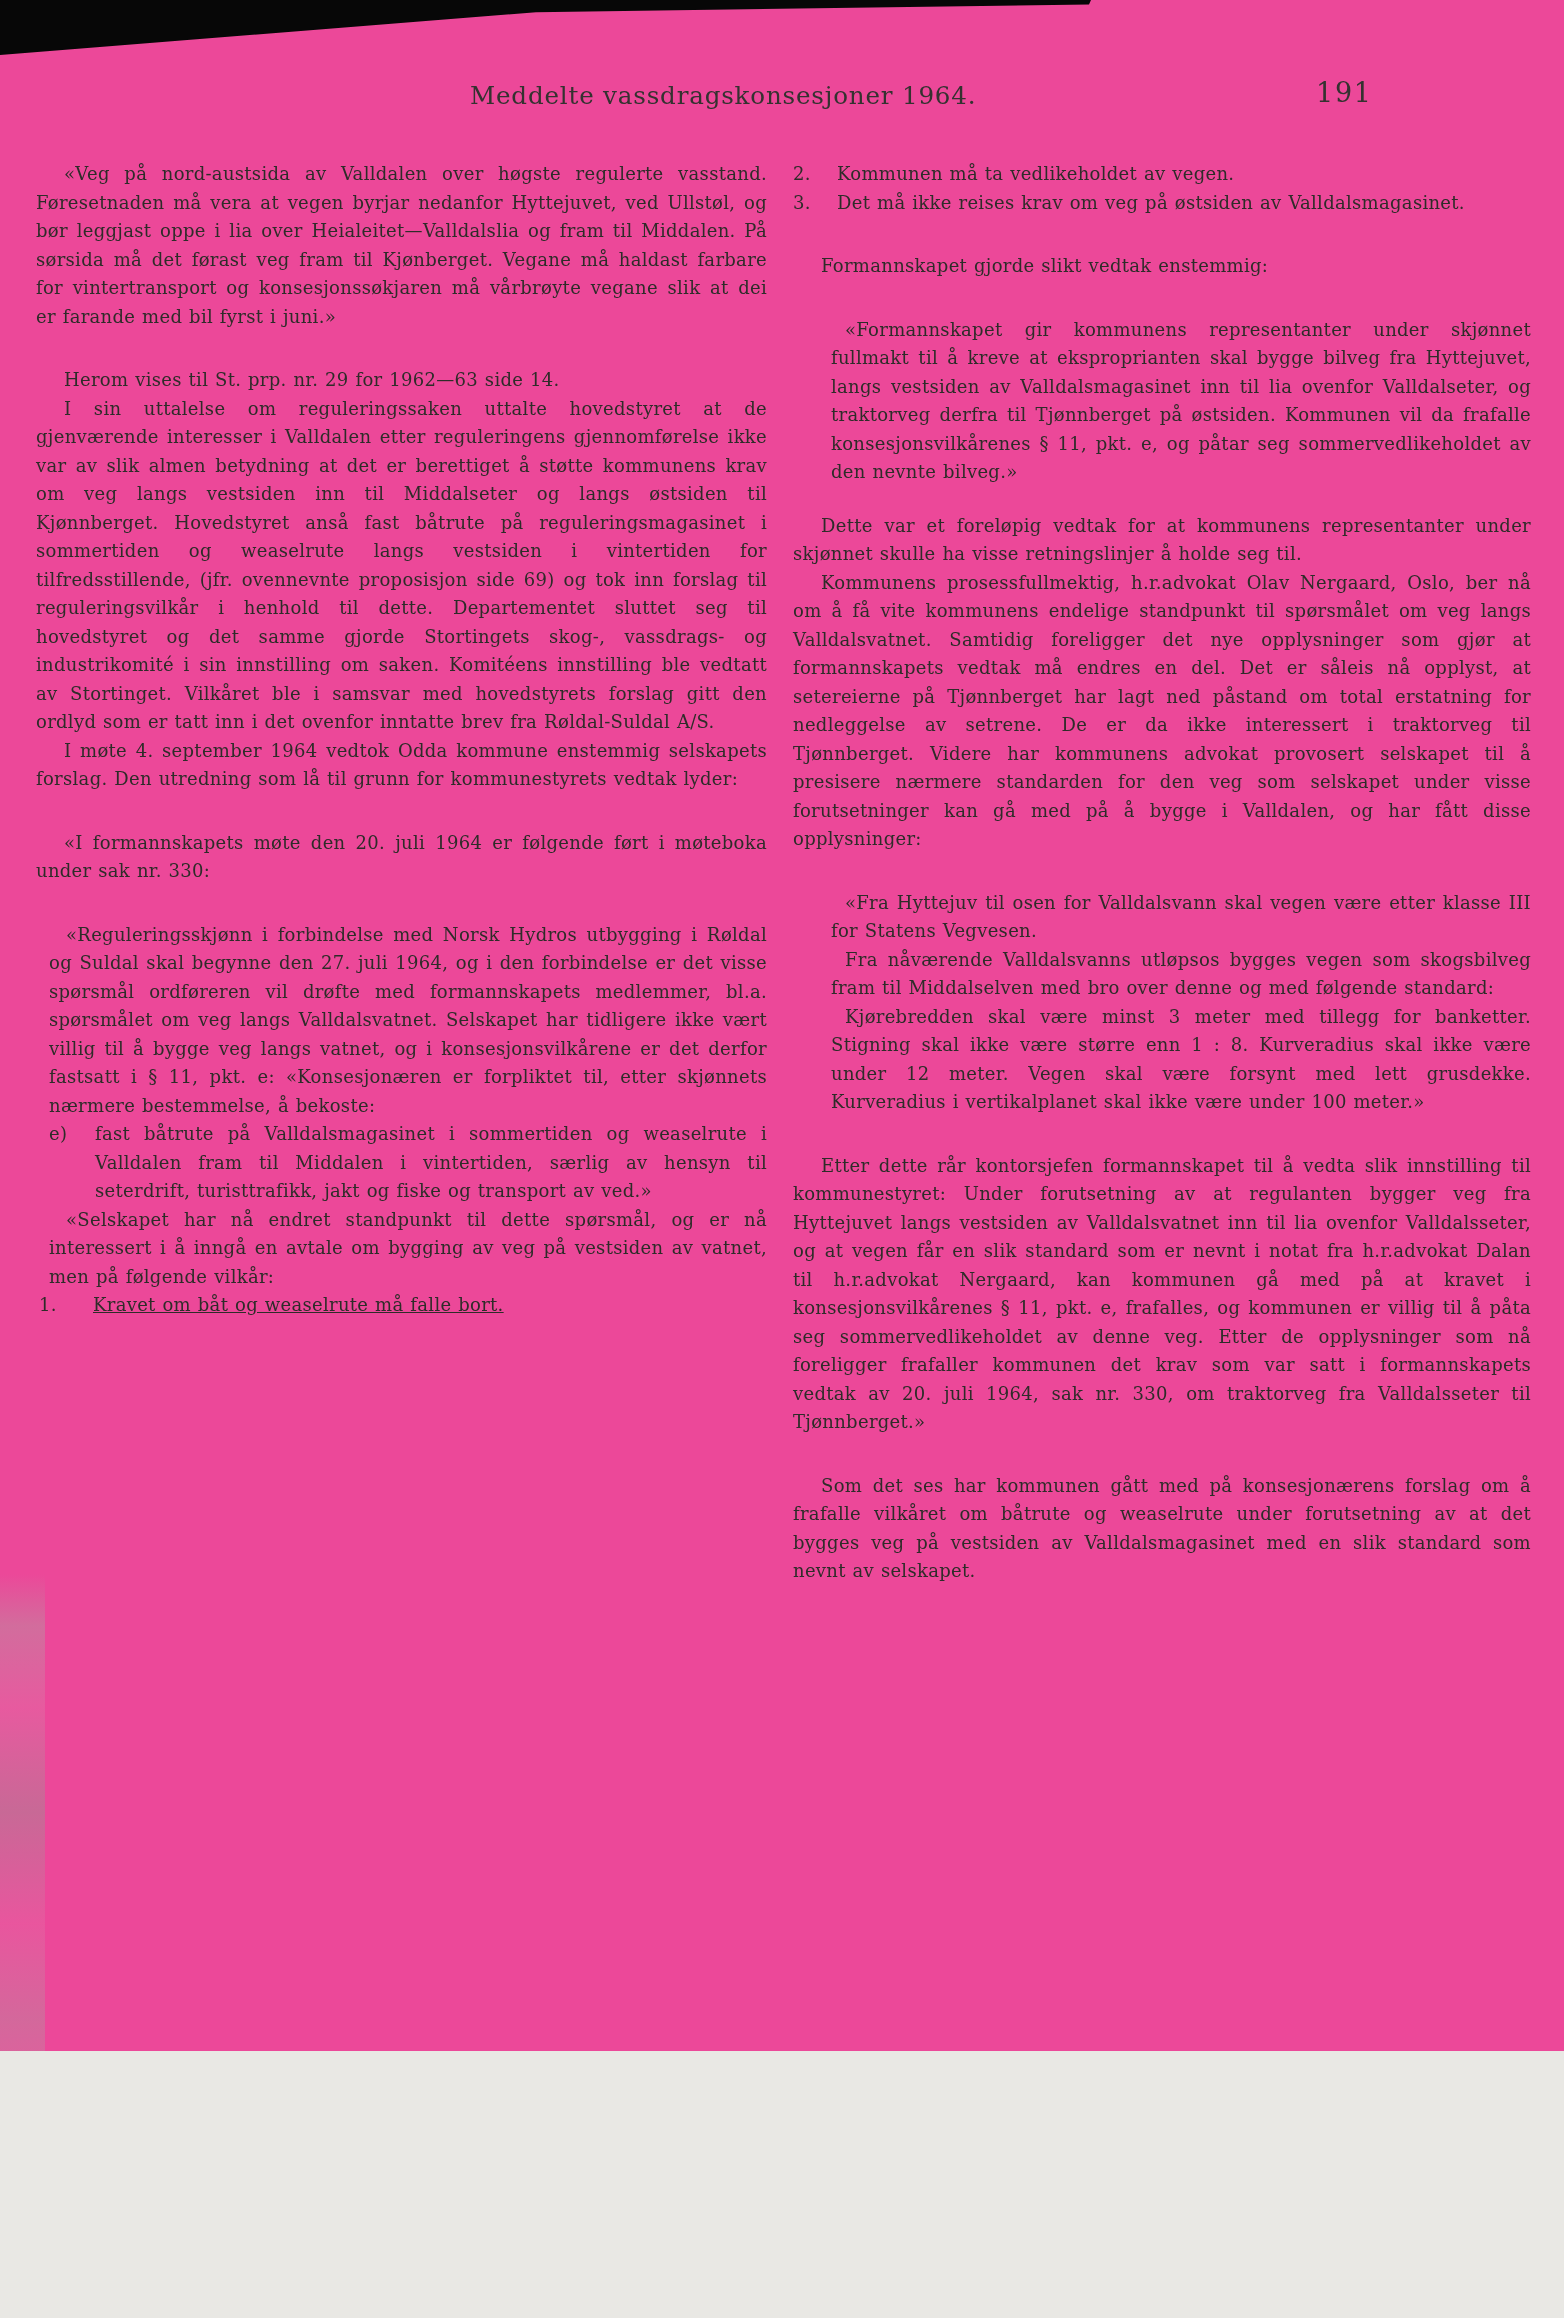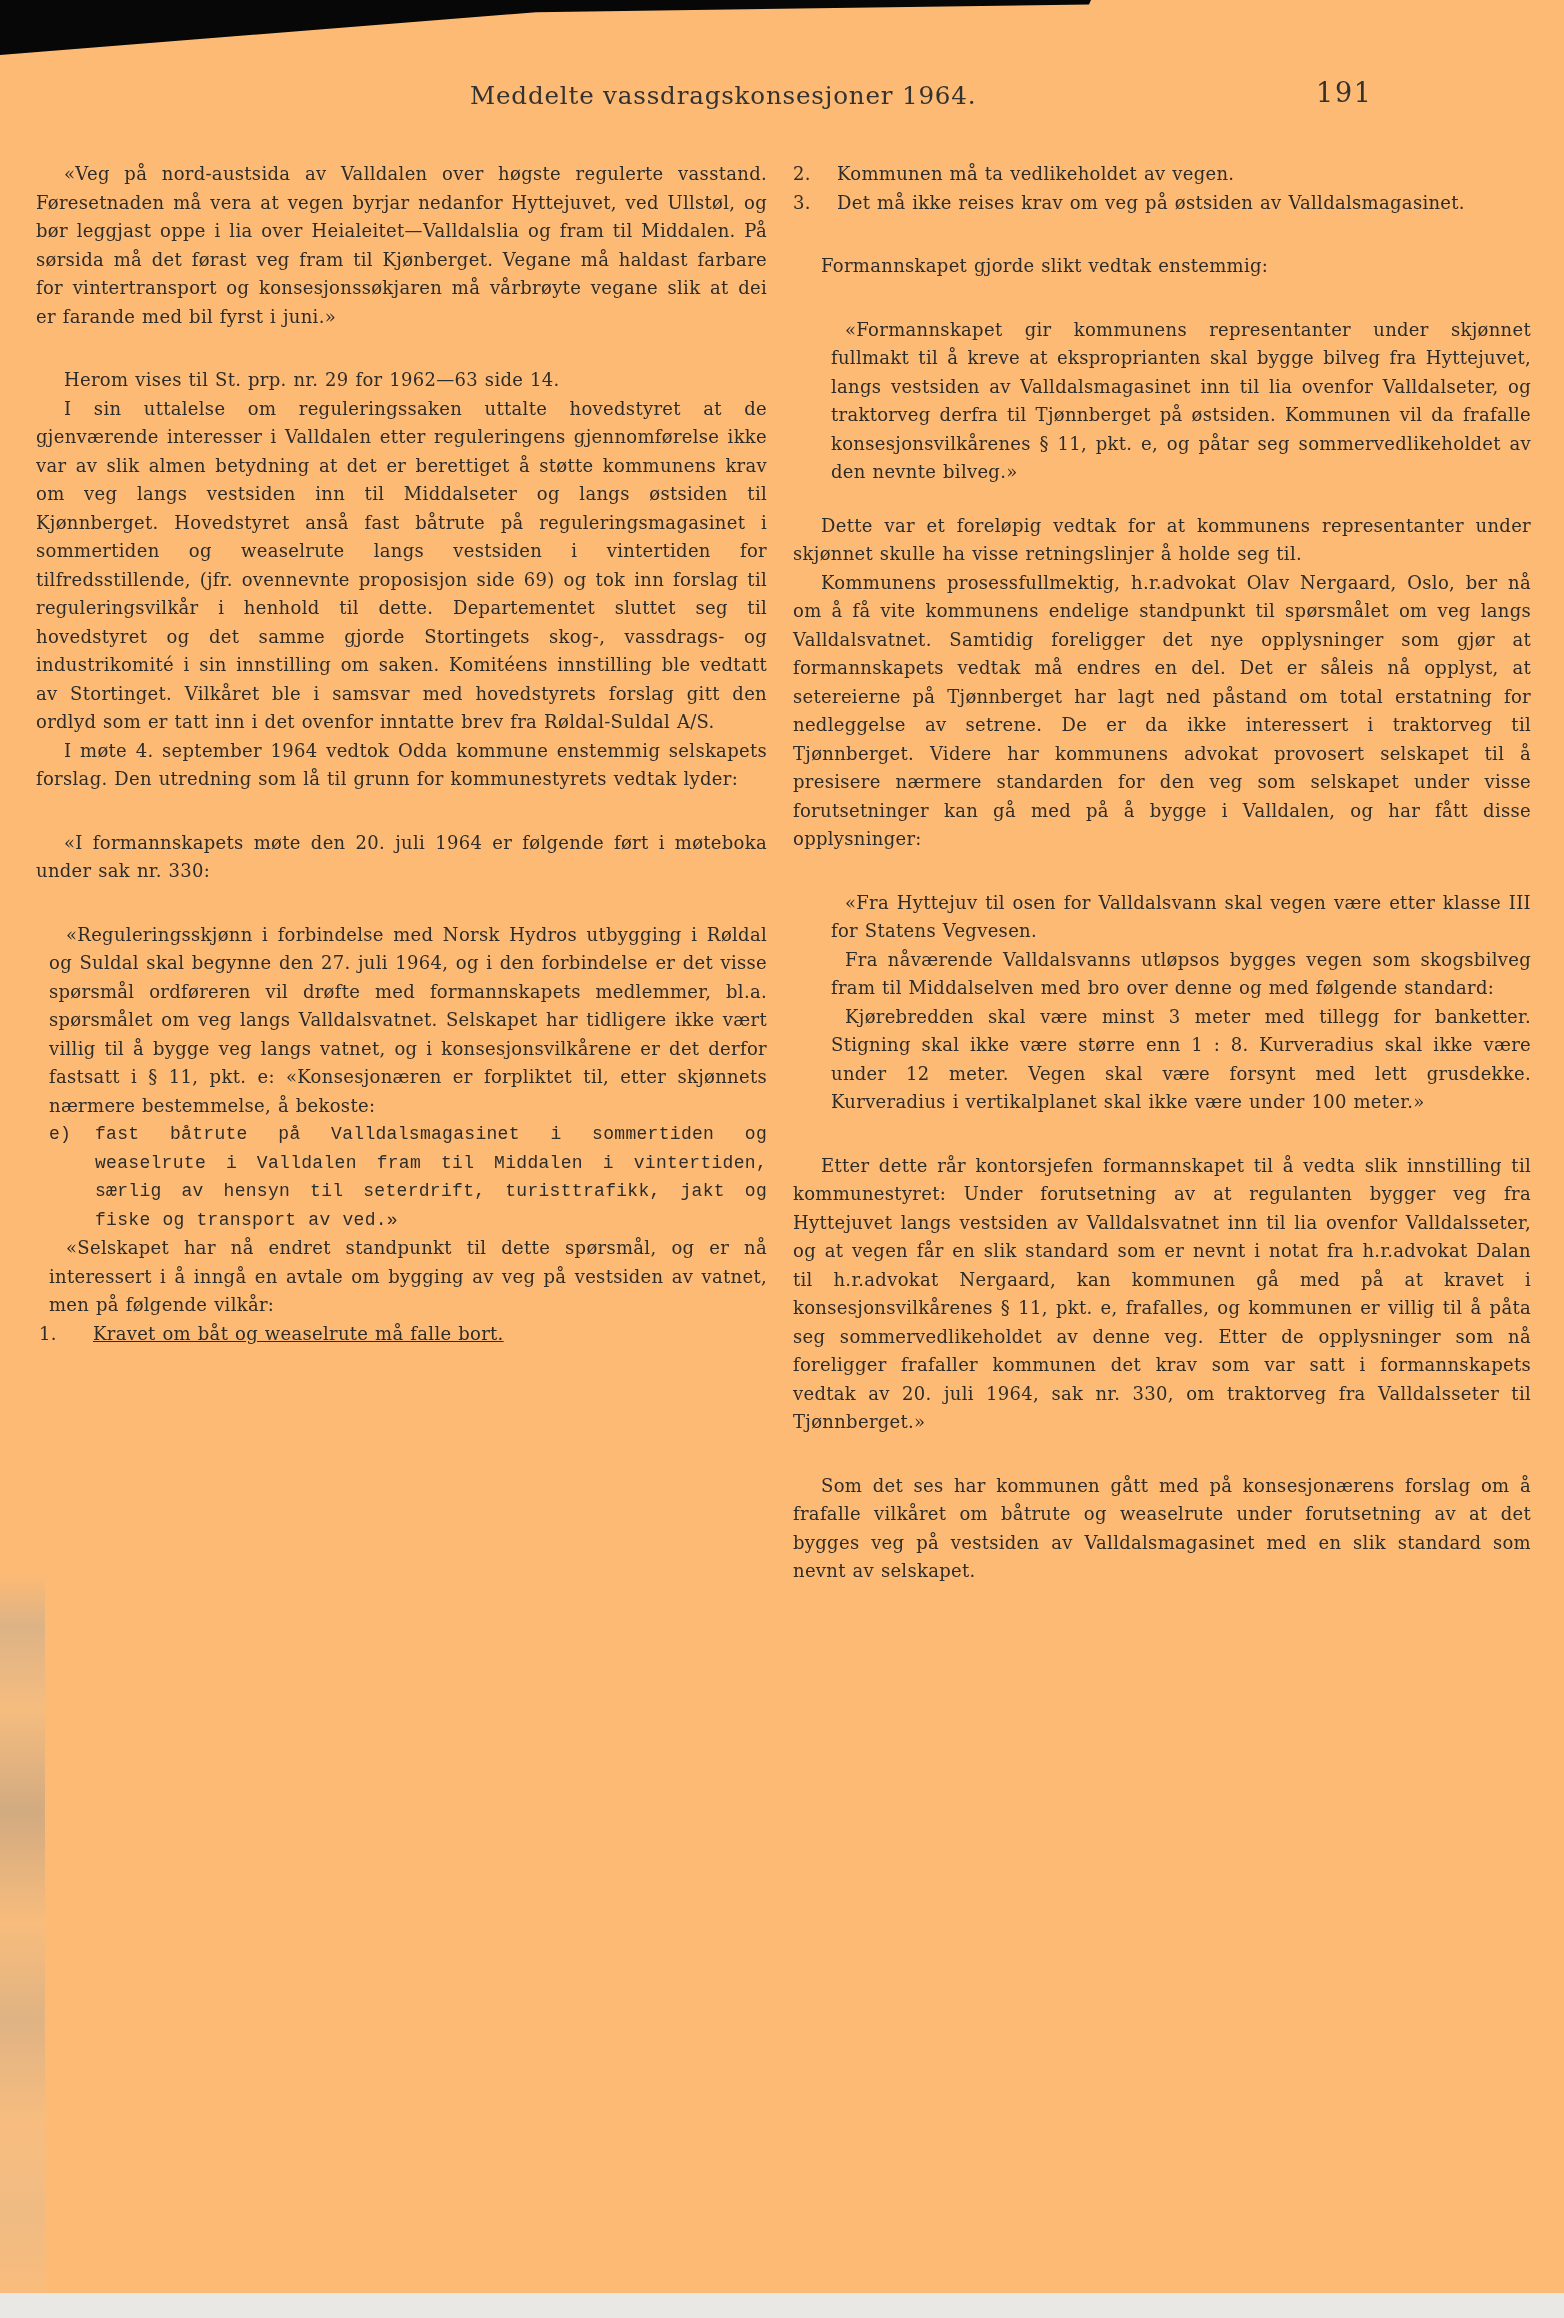--- a/index.html
+++ b/index.html
@@ -1,19 +1,19 @@
 <!DOCTYPE html>
 <html style="font-size:9px"><head>
 <meta charset="utf-8">
 <style>
   html,body{margin:0;padding:0;background:#e9e8e4;}
   .page{
     position:relative;
-    width:1564px;height:2293px;
-    background:#fdba74;
+    width:1564px;height:2051px;
+    background:#ec4899;
     overflow:hidden;
     font-family:"DejaVu Serif","Liberation Serif",serif;
     color:#2e2c29;
   }
   
   .scan-top{
     position:absolute;top:0;left:0;width:1094px;height:57px;
     background:#070707;
     clip-path:polygon(0 0,1091px 0,1089px 4.5px,536px 12.3px,0 55px);
   }
@@ -45,21 +45,21 @@
   .col{
     position:absolute;top:160px;
     font-size:18px;line-height:28.5px;
     text-align:justify;
     letter-spacing:0.3px;word-spacing:0.8px;
   }
   #col-left{left:36px;width:731px;}
   #col-right{left:793px;width:738px;}
   .col p{margin:0;text-indent:28px;}
   .col p.quote{margin-left:13px;text-indent:17px;}
-  .col p.qitem{margin-left:13px;padding-left:46px;text-indent:-46px;font-family:Liberation Mono, monospace;}
+  .col p.qitem{margin-left:13px;padding-left:46px;text-indent:-46px;}
   .col p.qnum{margin-left:3px;padding-left:54px;text-indent:-54px;text-decoration:underline;}
   .col p.nitem{padding-left:44px;text-indent:-44px;}
   .col p.bq{margin-left:38px;text-indent:14px;}
   .col p.gs{margin-top:25px;}
   .col p.gm{margin-top:35px;}
   .lbl{display:inline-block;text-indent:0;}
   .qitem .lbl{width:46px;}
   .qnum .lbl{width:54px;}
   .nitem .lbl{width:44px;}
 </style>

